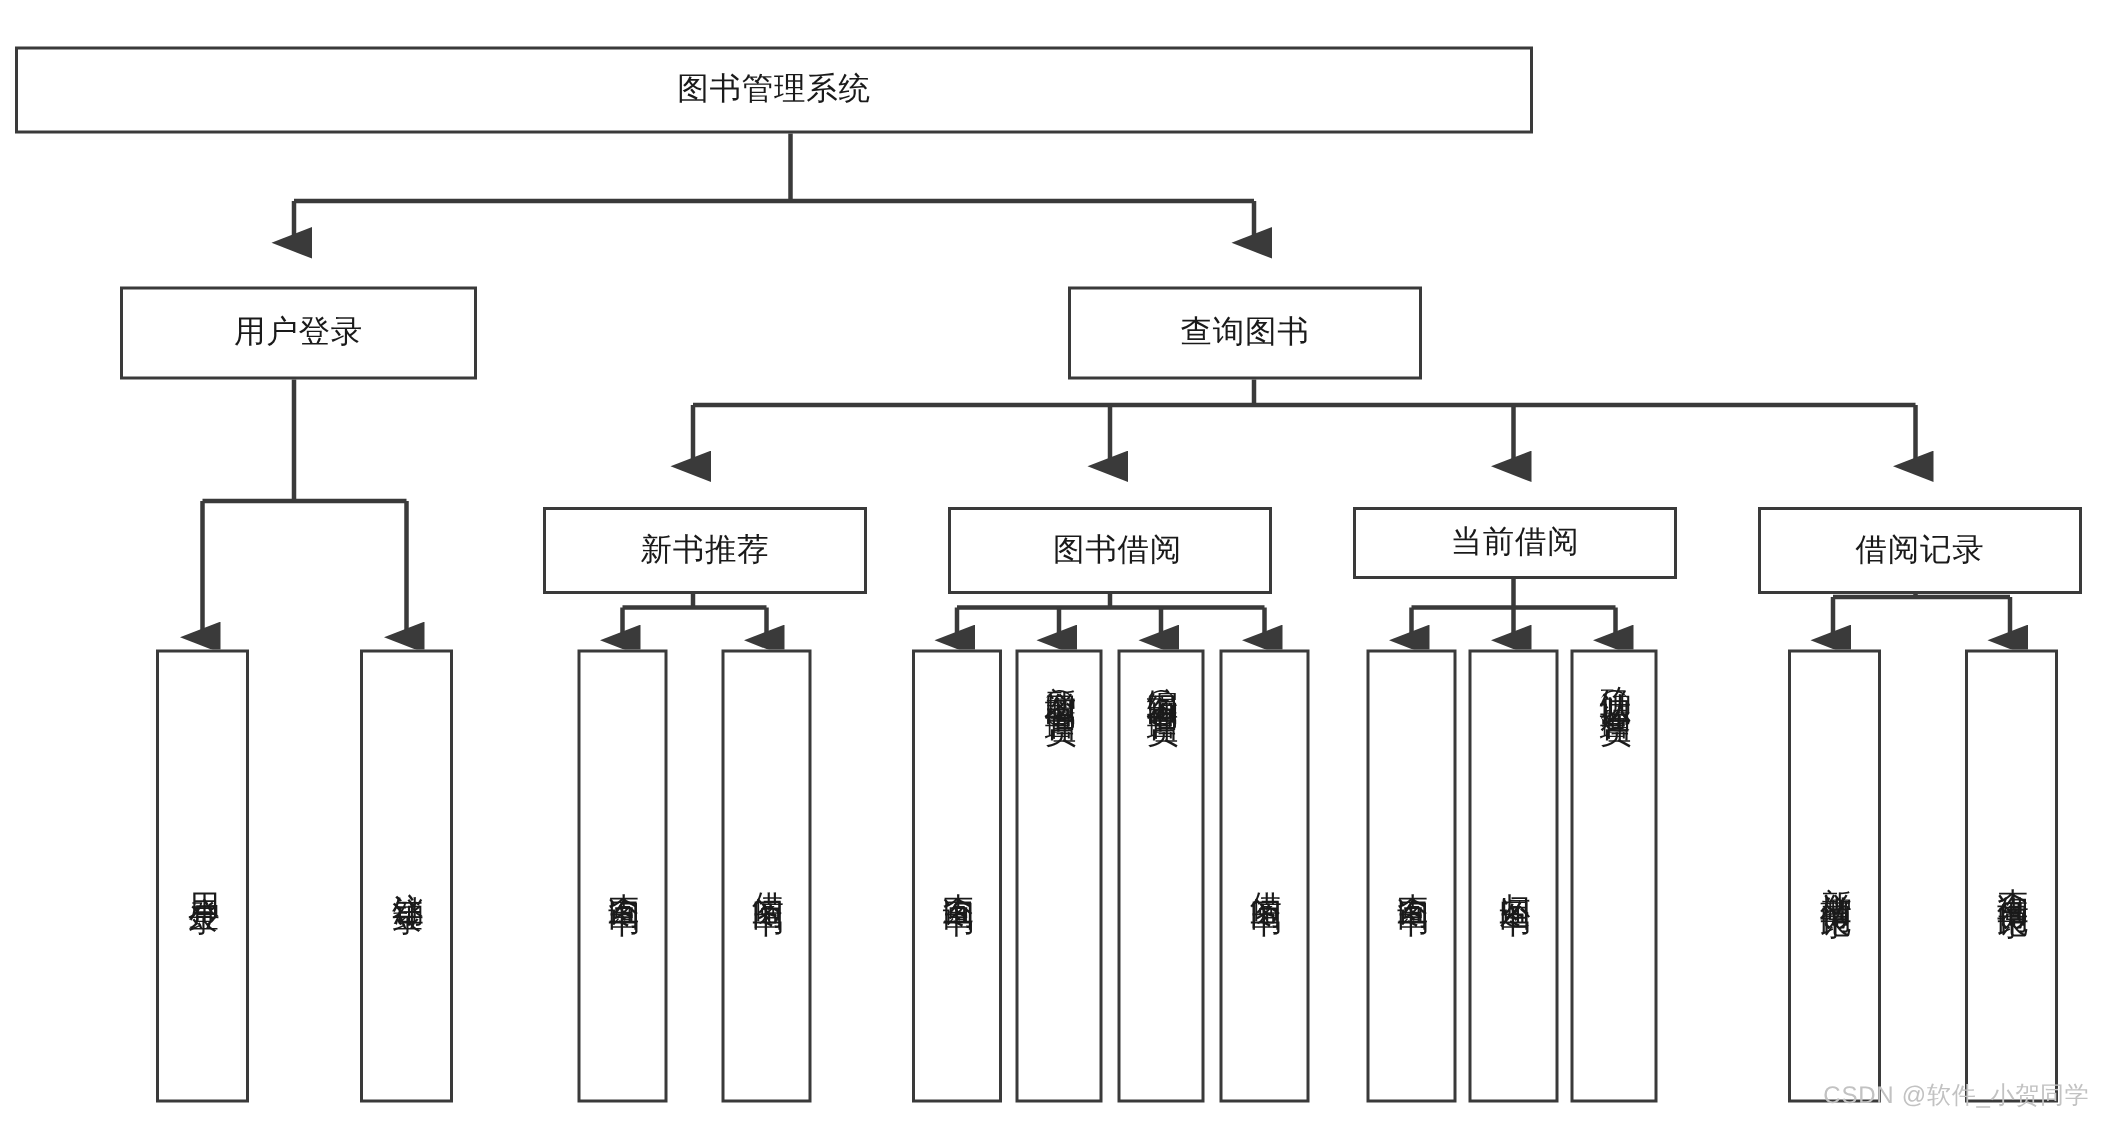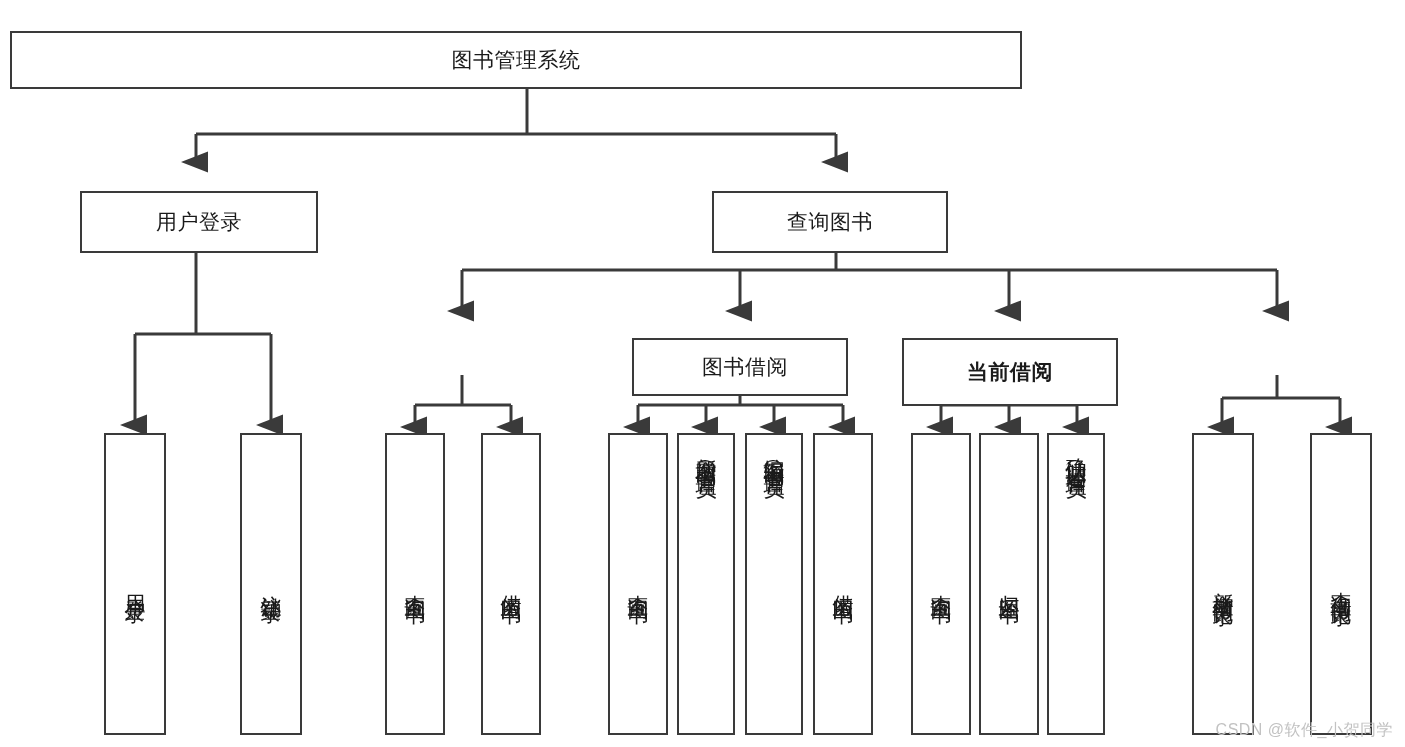--- a/index.html
+++ b/index.html
@@ -128,25 +128,31 @@
     <span class="node-label">图书管理系统</span>
   </div>
 
   <div class="node horizontal" style="left:80px; top:170px; width:238px; height:62px;">
     <span class="node-label">用户登录</span>
   </div>
   <div class="node horizontal" style="left:712px; top:170px; width:236px; height:62px;">
     <span class="node-label">查询图书</span>
   </div>
 
+  <div class="node horizontal" style="left:362px; top:317px; width:216px; height:58px;">
+    <span class="node-label">新书推荐</span>
+  </div>
   <div class="node horizontal" style="left:632px; top:317px; width:216px; height:58px;padding-left:10px;">
     <span class="node-label">图书借阅</span>
   </div>
-  <div class="node horizontal" style="left:902px; top:317px; width:216px; height:68px;font-weight:bold;">
+  <div class="node horizontal" style="left:902px; top:317px; width:216px; height:48px;">
     <span class="node-label">当前借阅</span>
+  </div>
+  <div class="node horizontal" style="left:1172px; top:317px; width:216px; height:58px;">
+    <span class="node-label">借阅记录</span>
   </div>
 
   <div class="node vertical" style="left:104px; top:433px; width:62px; height:302px;">
     <span class="node-label">用户登录</span>
   </div>
   <div class="node vertical" style="left:240px; top:433px; width:62px; height:302px;">
     <span class="node-label">注销登录</span>
   </div>
 
   <div class="node vertical" style="left:385px; top:433px; width:60px; height:302px;">

